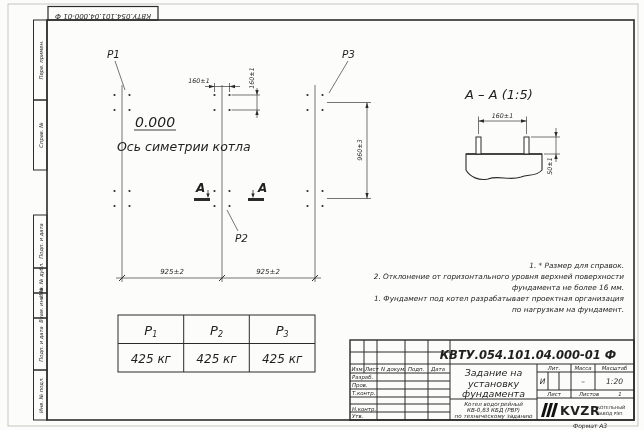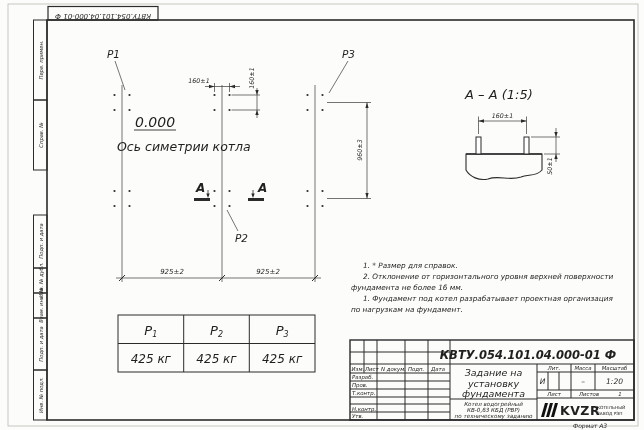--- a/index.html
+++ b/index.html
@@ -5,21 +5,21 @@
   html,body{margin:0;padding:0;background:#e8e8e8;}
   #sheet{
     position:relative;width:644px;height:430px;background:#fcfcfa;
     font-family:"DejaVu Sans",sans-serif;color:#222;overflow:hidden;
   }
   svg{position:absolute;left:0;top:0;}
   svg text{fill:#1f1f1f;}
   .it{font-style:italic;}
   #notes{
     position:absolute;left:351px;top:261px;width:273px;
-    font-size:7.3px;font-style:italic;line-height:1.5;color:#1f1f1f;
+    font-size:7.3px;font-style:italic;line-height:1.5;color:#1f1f1f;text-align:right;
   }
   #notes p{margin:0;text-indent:12px;}
 </style>
 </head>
 <body>
 
 <div id="sheet">
 
 <svg width="644" height="430" viewBox="0 0 644 430">
   <defs>

